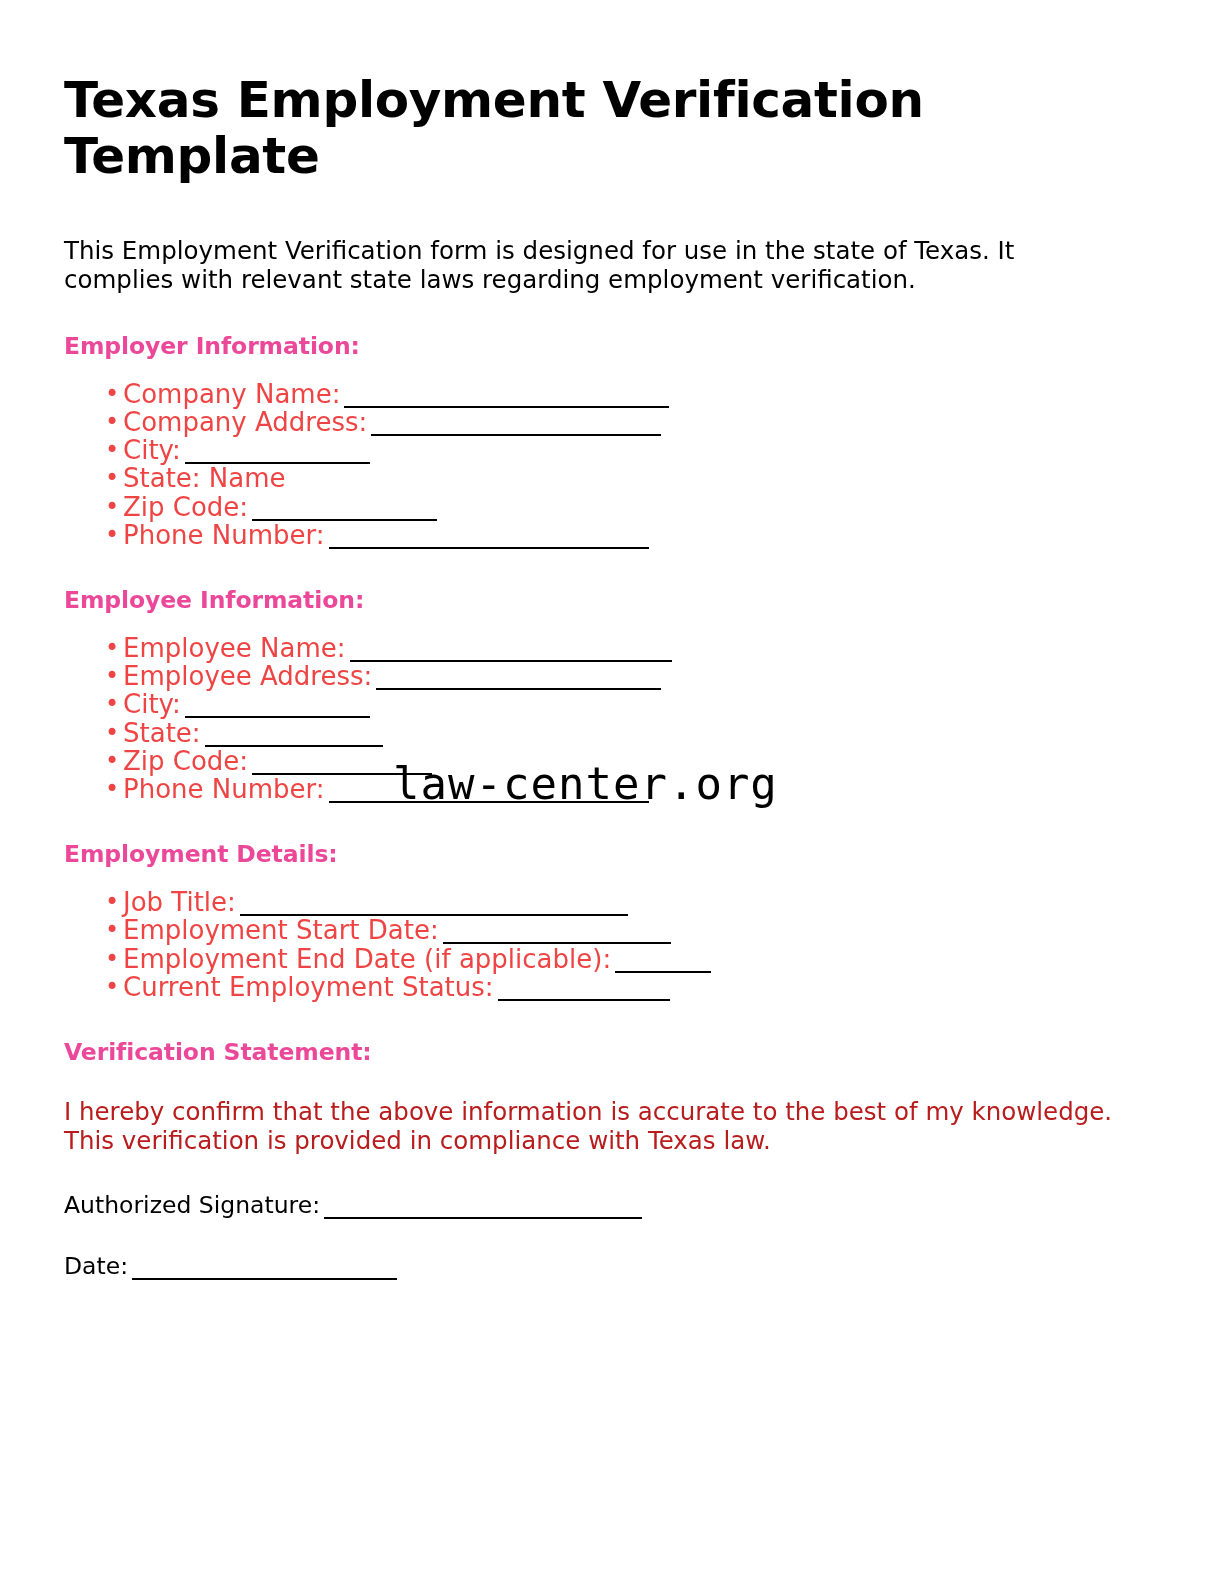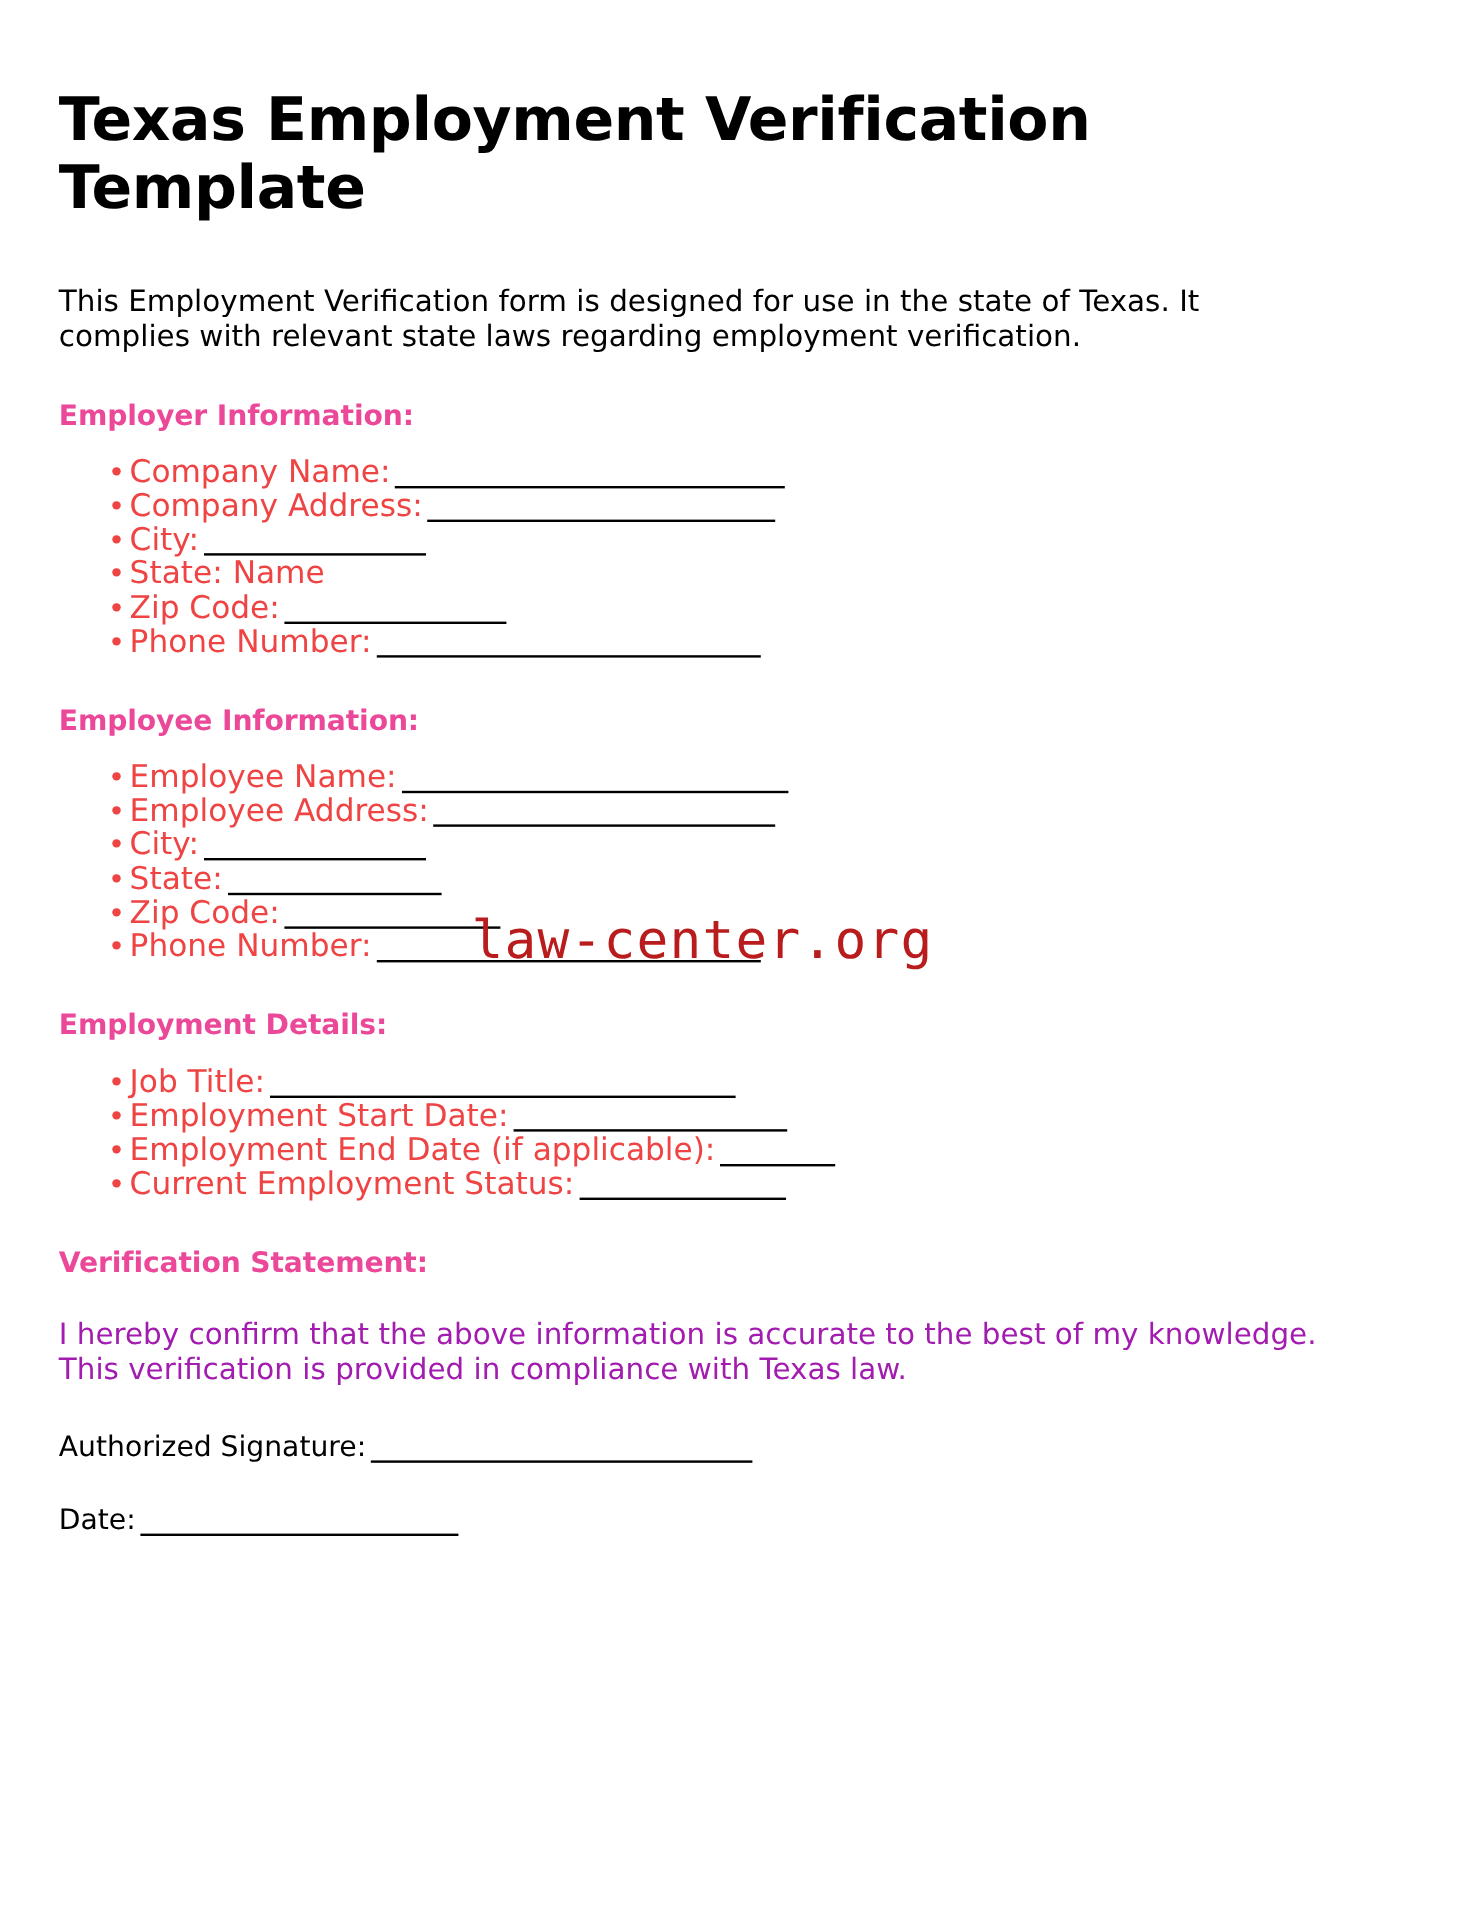--- a/index.html
+++ b/index.html
@@ -20,21 +20,21 @@
     position: relative;
     width: 1231px;
     height: 1593px;
     background: #ffffff;
     padding: 0;
     box-sizing: border-box;
   }
 
   .content {
     position: absolute;
-    left: 49px;
+    left: 64px;
     top: 72px;
     width: 1085px;
   }
 
   h1.doc-title {
     font-family: "DejaVu Sans", sans-serif;
     font-size: 50px;
     font-weight: bold;
     line-height: 1.12;
     letter-spacing: -0.3px;
@@ -94,21 +94,21 @@
     height: 0;
     margin-left: 4px;
   }
 
   p.statement {
     font-size: 24.5px;
     line-height: 1.18;
     margin: 32px 0 0 0;
     padding: 0;
     max-width: 1080px;
-    color: #a21caf;
+    color: #b91c1c;
   }
 
   .sig-line {
     font-size: 23.5px;
     font-weight: normal;
     margin: 35px 0 0 0;
     white-space: nowrap;
     color: #000;
   }
 
@@ -129,21 +129,21 @@
   }
 
   .watermark {
     position: absolute;
     left: 393px;
     top: 762px;
     font-family: "DejaVu Sans Mono", monospace;
     font-size: 44px;
     line-height: 1;
     letter-spacing: 1px;
-    color: #b91c1c;
+    color: #000000;
     white-space: nowrap;
     pointer-events: none;
   }
 </style>
 </head>
 <body>
 
 <div class="page">
 
   <div class="content">

